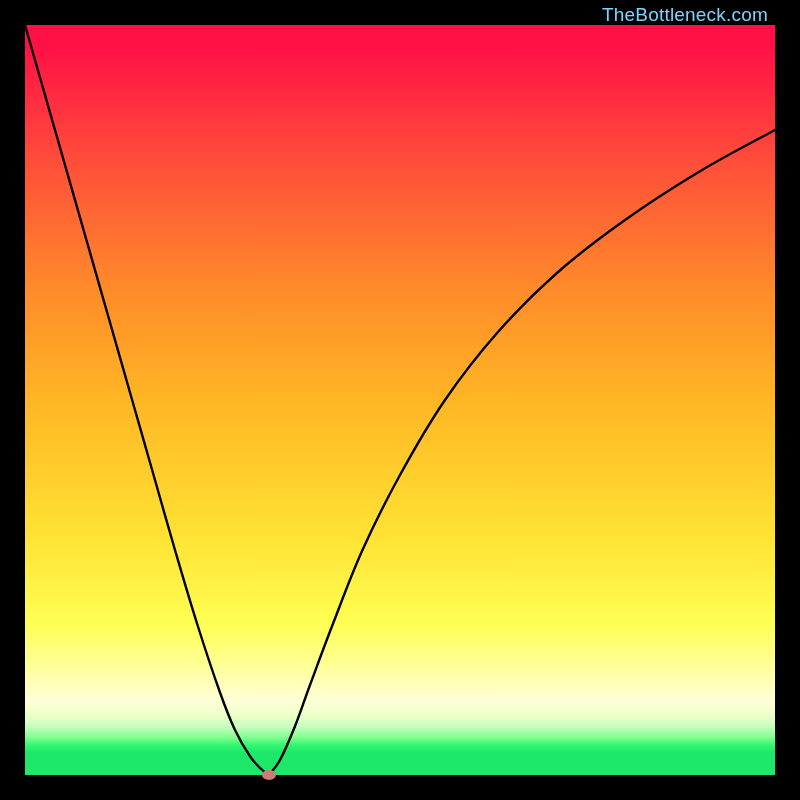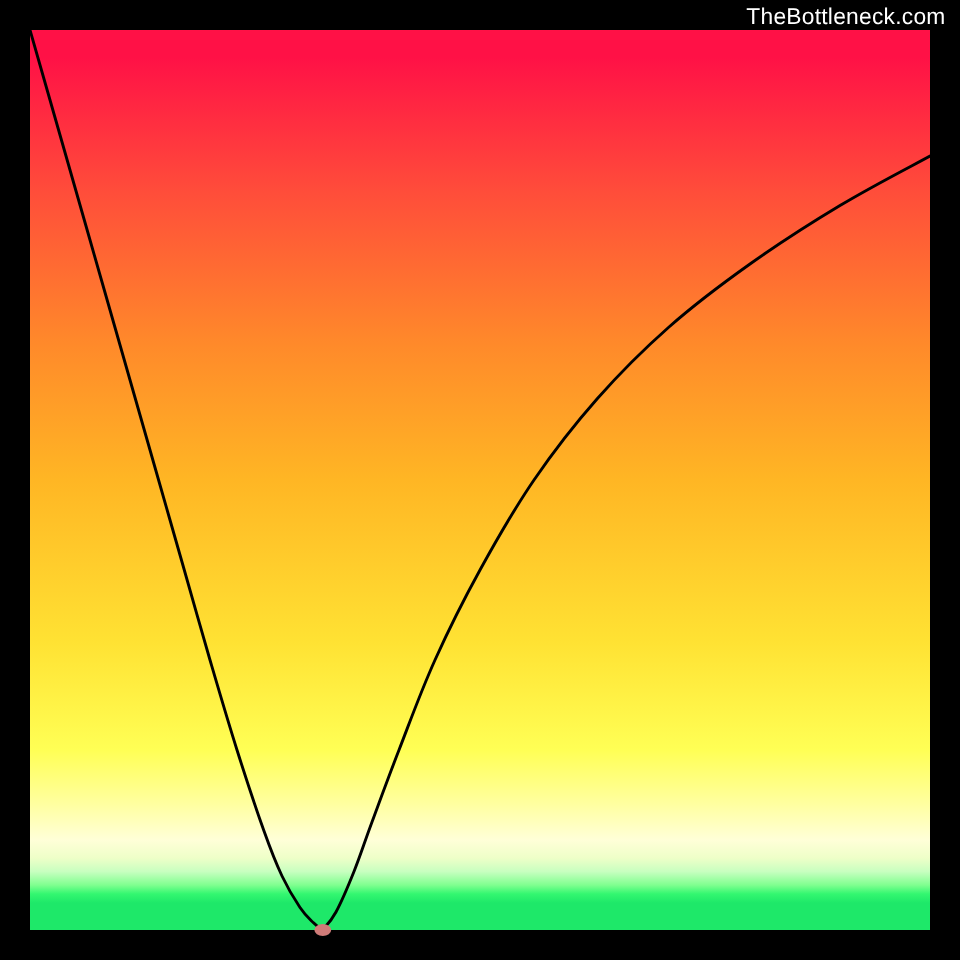--- a/index.html
+++ b/index.html
@@ -32,22 +32,22 @@
       #c8ffc0 93.5%,
       #80ff90 95%,
       #33f770 96%,
       #1ee869 97%,
       #1ee869 100%
     );
   }
   .watermark {
     position: absolute;
     top: 4px;
-    right: 12px;
-    color: #ffffff;
+    right: 32px;
+    color: #7dd3fc;
     font-size: 19px;
     font-weight: 500;
     font-family: Arial, sans-serif;
     letter-spacing: 0.2px;
     text-align: center;
   }
   svg {
     position: absolute;
     top: 0;
     left: 0;

